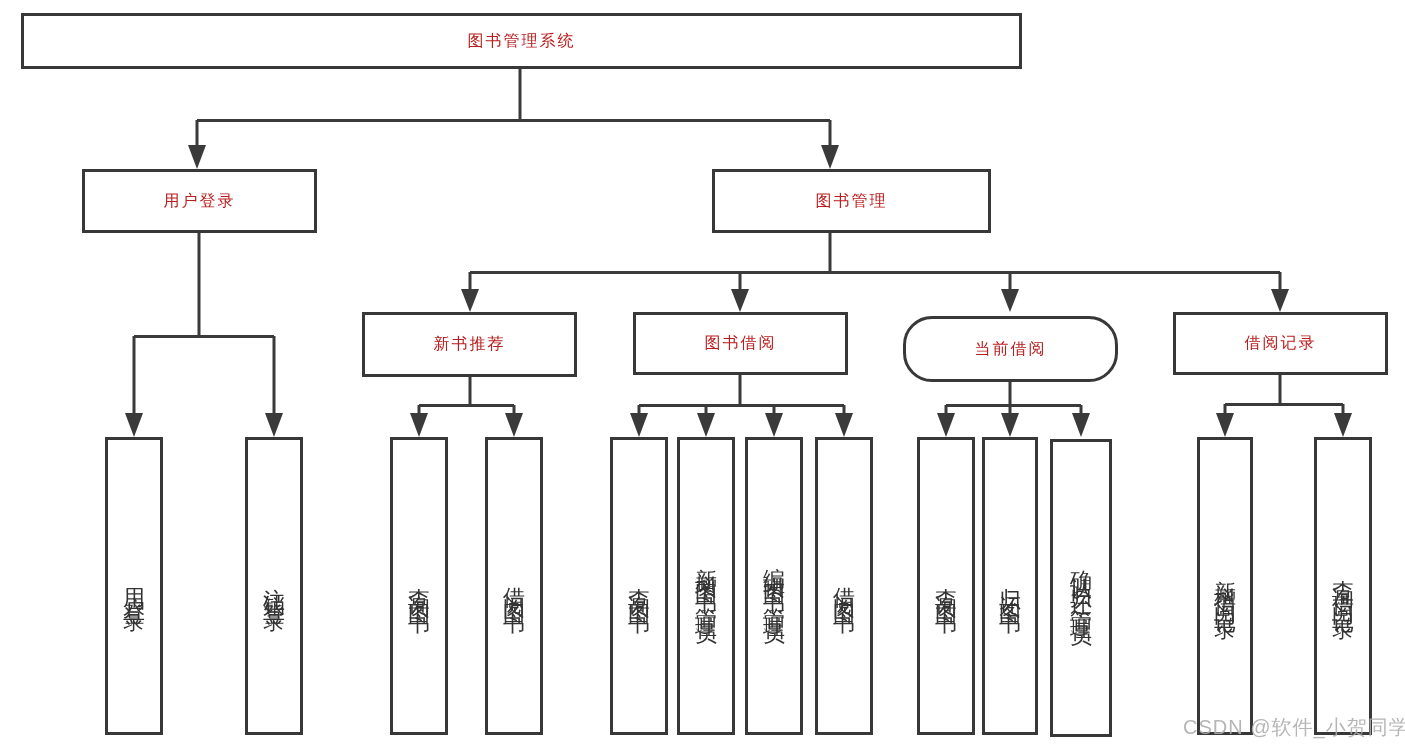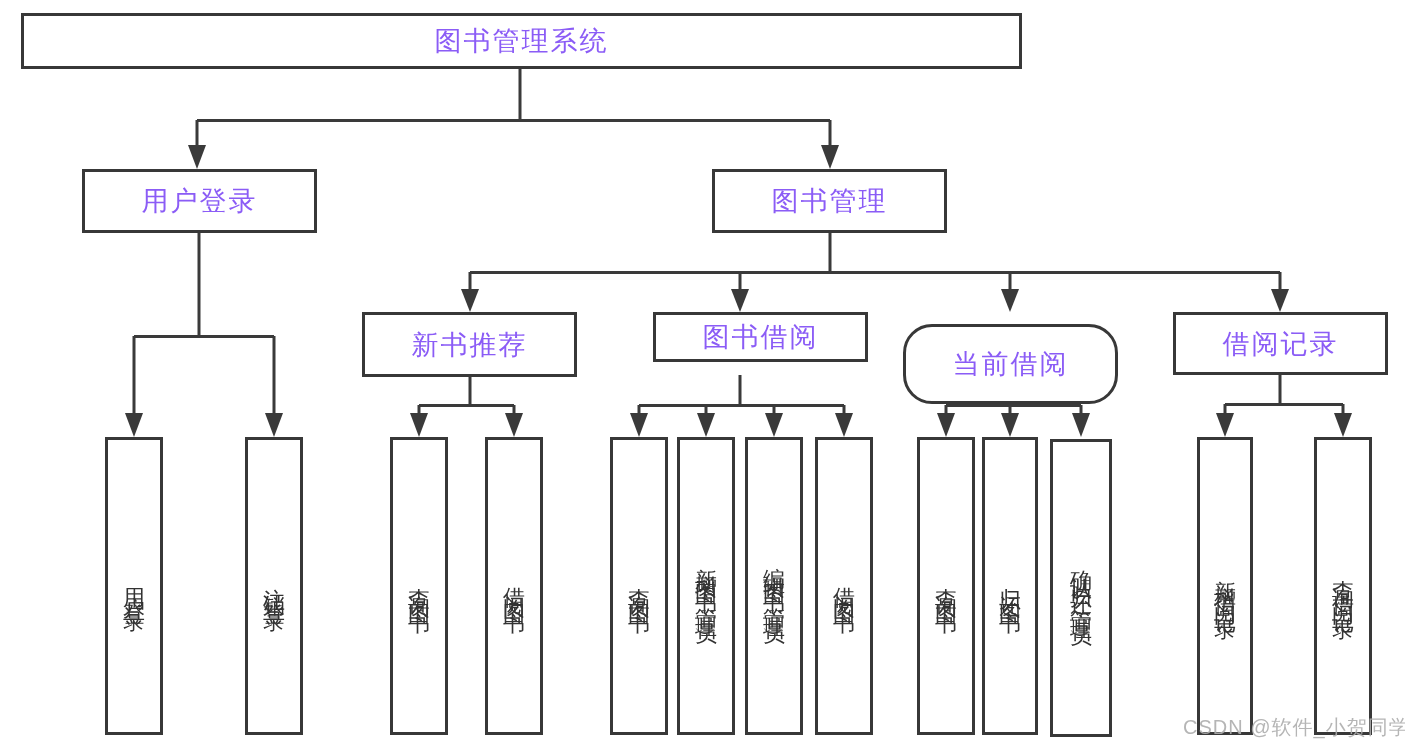--- a/index.html
+++ b/index.html
@@ -20,23 +20,23 @@
     position: absolute;
     box-sizing: border-box;
     border: 3px solid #383838;
     background: #ffffff;
     display: flex;
     align-items: center;
     justify-content: center;
     z-index: 2;
   }
   .hbox span {
-    font-size: 27px;
+    font-size: 16px;
     letter-spacing: 2px;
-    color: #8b5cf6;
+    color: #b91c1c;
     white-space: nowrap;
   }
   .vbox {
     position: absolute;
     top: 437px;
     height: 298px;
     width: 58px;
     box-sizing: border-box;
     border: 3px solid #383838;
     background: #ffffff;
@@ -118,31 +118,31 @@
     </g>
   </svg>
 
   <div class="hbox" style="left:21px; top:13px; width:1001px; height:56px;">
     <span>图书管理系统</span>
   </div>
 
   <div class="hbox" style="left:82px; top:169px; width:235px; height:64px;">
     <span>用户登录</span>
   </div>
-  <div class="hbox" style="left:712px; top:169px; width:235px; height:64px;">
+  <div class="hbox" style="left:712px; top:169px; width:279px; height:64px;">
     <span>图书管理</span>
   </div>
 
   <div class="hbox" style="left:362px; top:312px; width:215px; height:65px;">
     <span>新书推荐</span>
   </div>
-  <div class="hbox" style="left:653px; top:312px; width:215px; height:50px;justify-content:center;">
+  <div class="hbox" style="left:633px; top:312px; width:215px; height:63px;justify-content:center;">
     <span>图书借阅</span>
   </div>
-  <div class="hbox" style="left:903px; top:324px; width:215px; height:80px;border-radius:29px;">
+  <div class="hbox" style="left:903px; top:316px; width:215px; height:66px;border-radius:29px;">
     <span>当前借阅</span>
   </div>
   <div class="hbox" style="left:1173px; top:312px; width:215px; height:63px;">
     <span>借阅记录</span>
   </div>
 
   <div class="vbox" style="left:105px;">
     <span>用户登录</span>
   </div>
   <div class="vbox" style="left:245px;">

